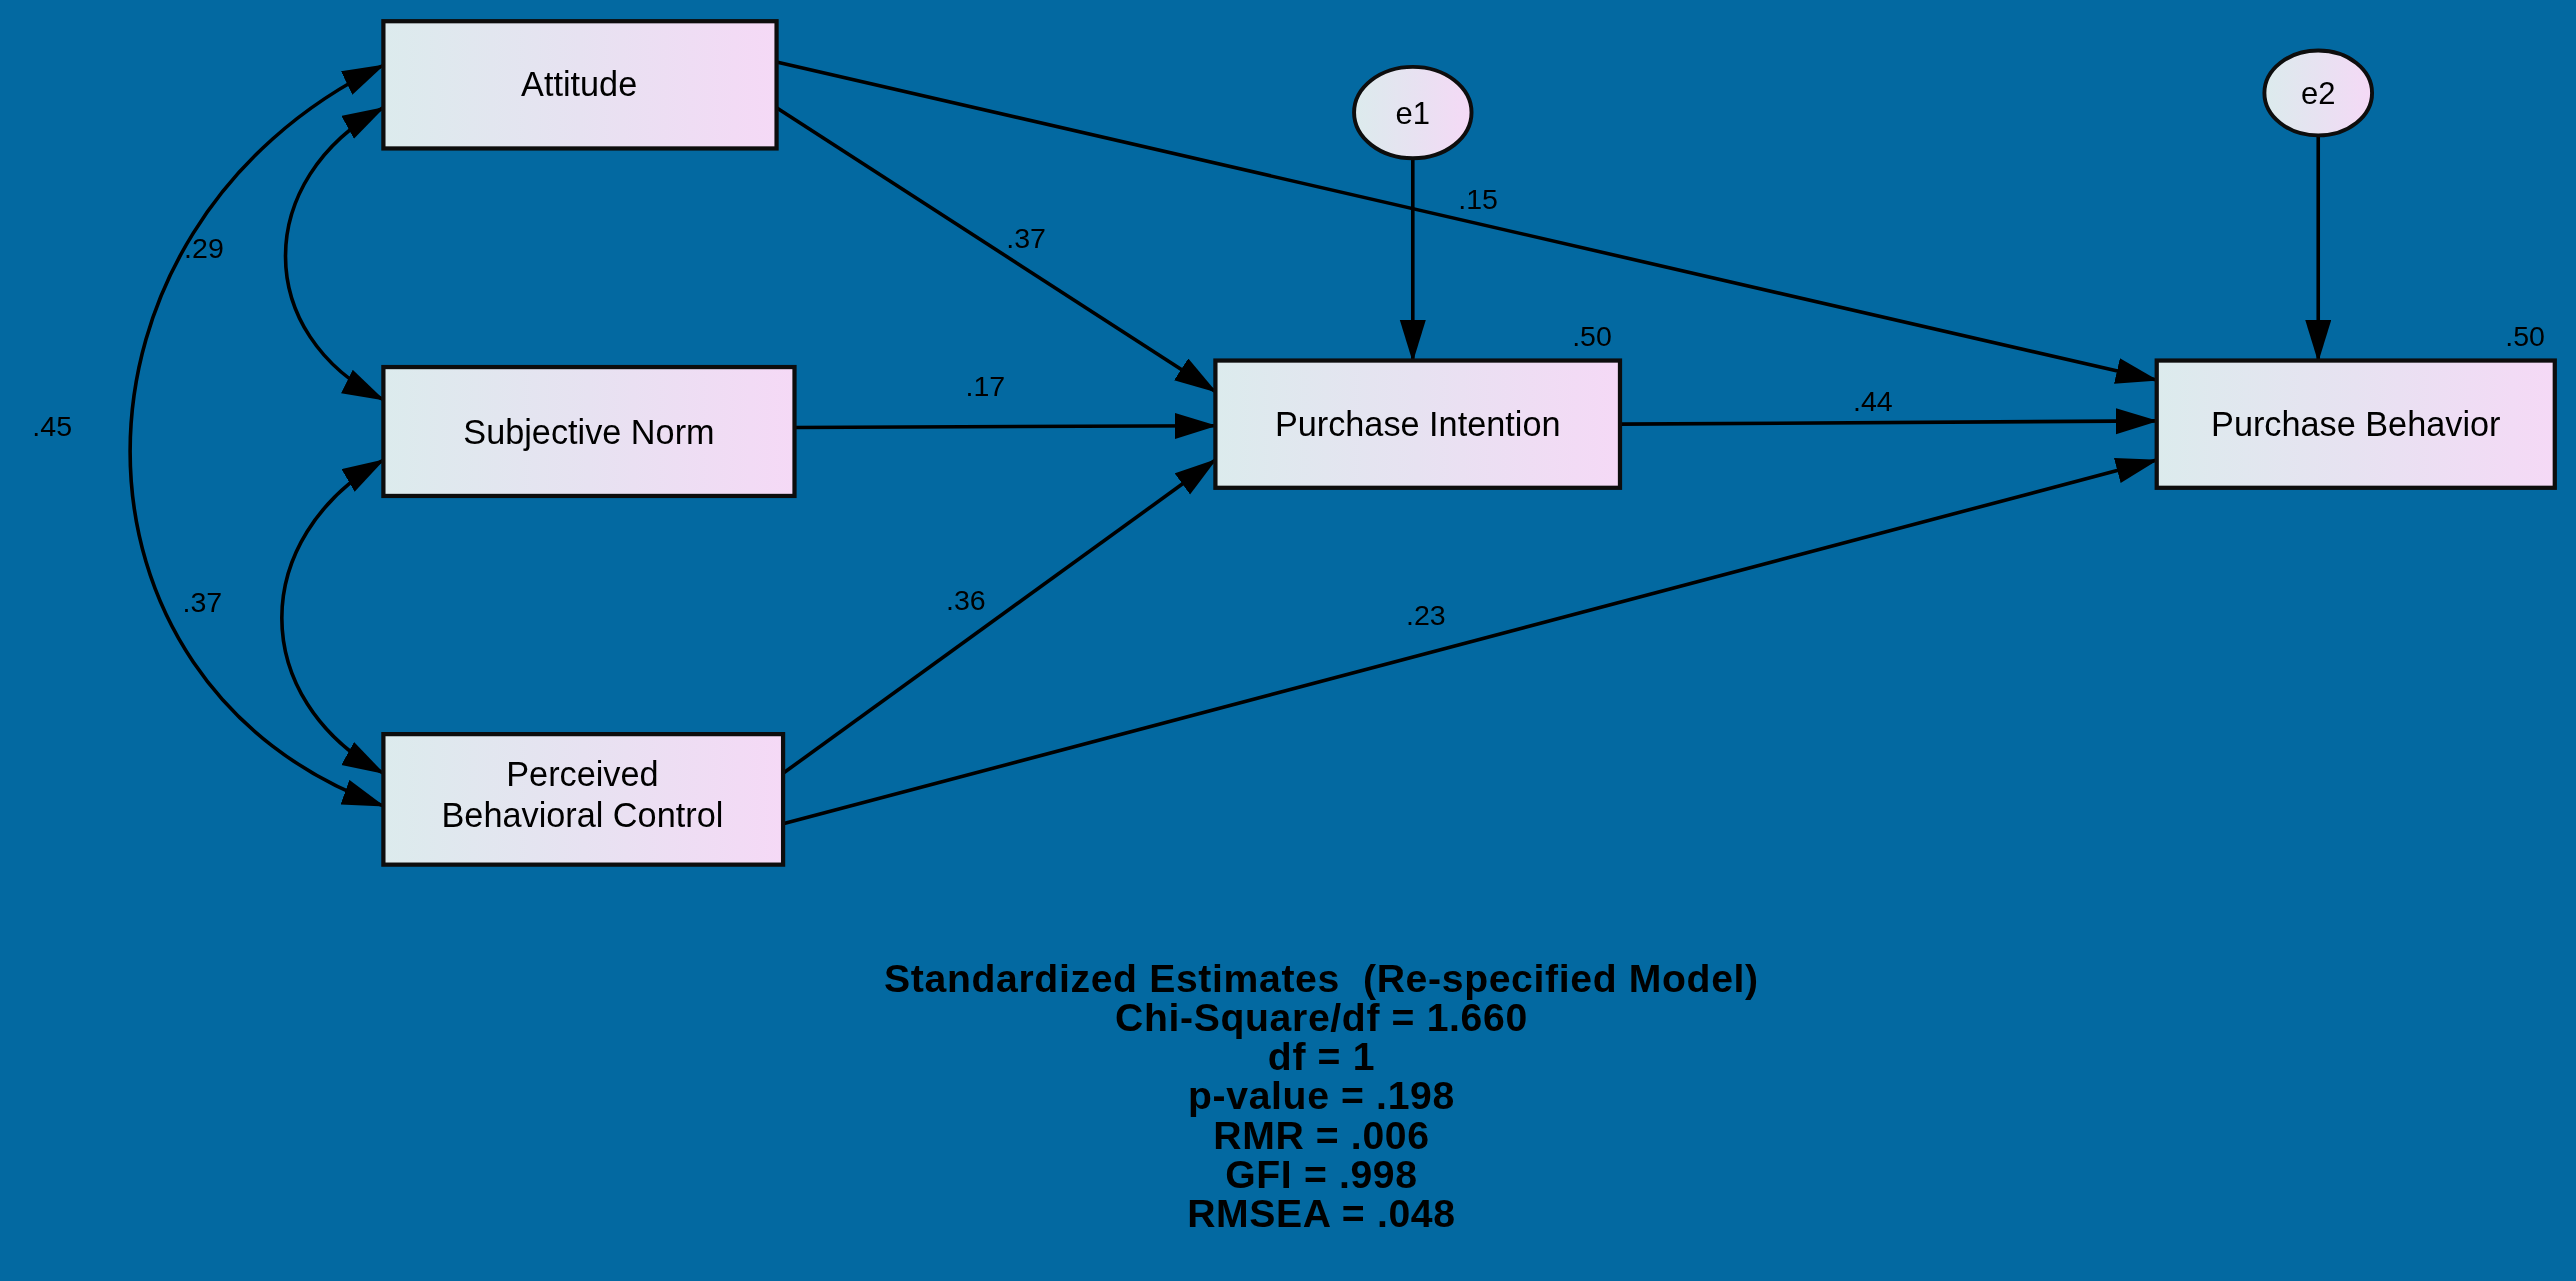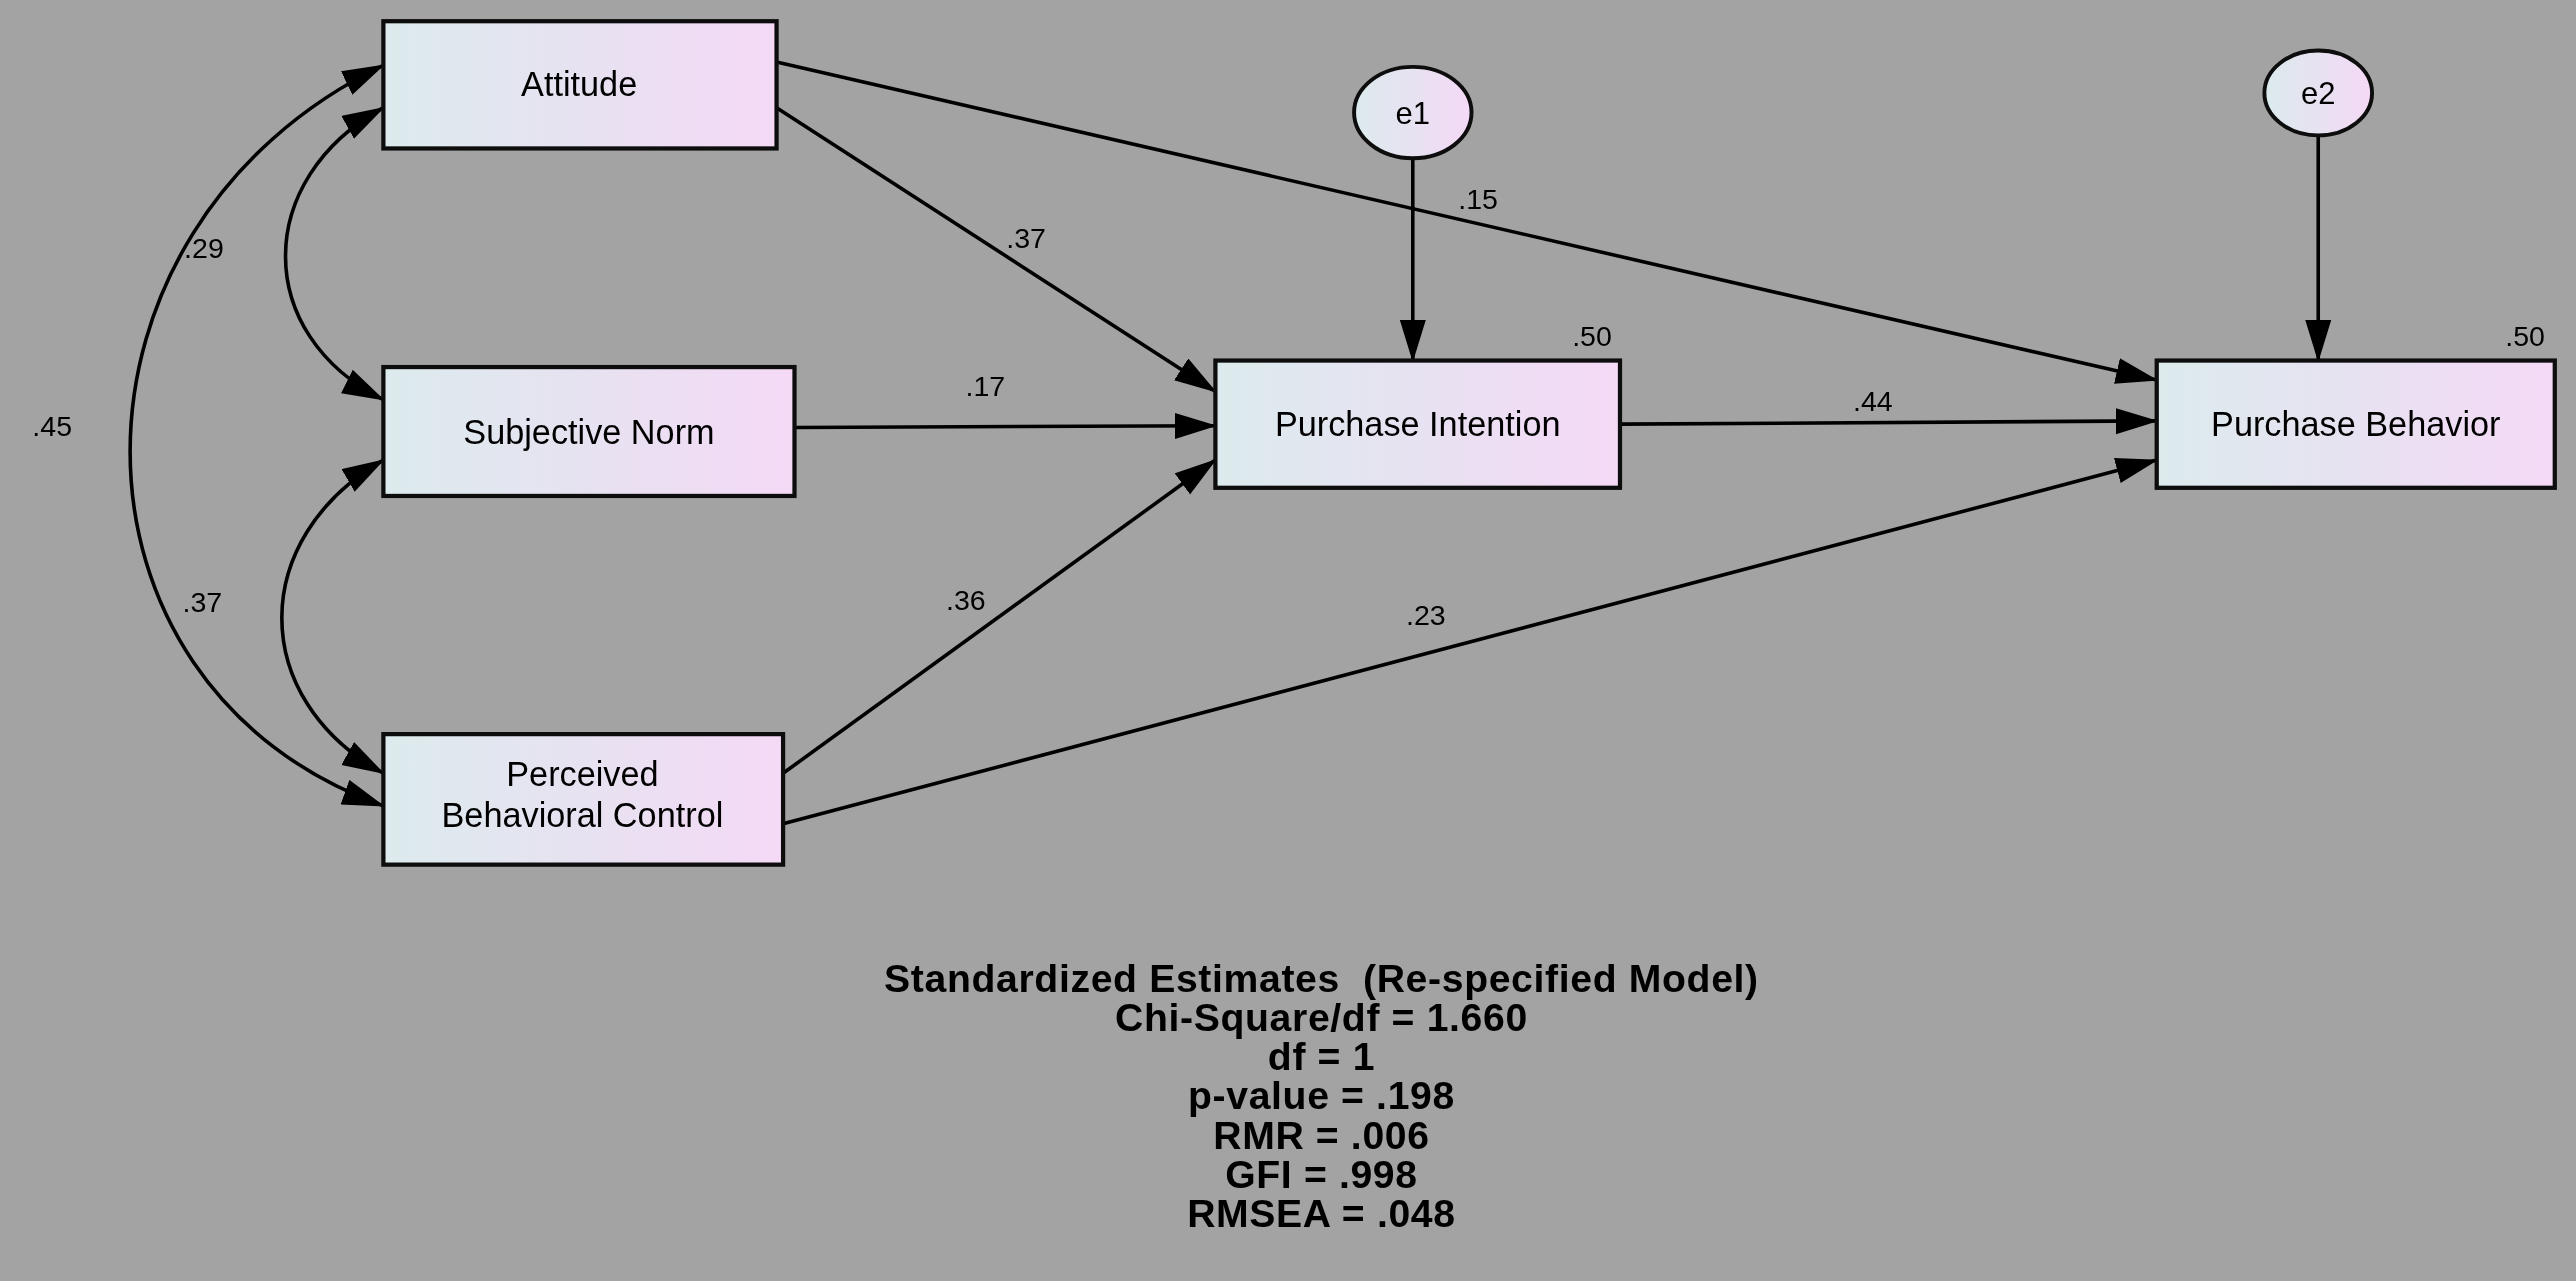--- a/index.html
+++ b/index.html
@@ -4,21 +4,21 @@
 <style>
   html, body {
     margin: 0;
     padding: 0;
     background: #ffffff;
     font-family: "Liberation Sans", "DejaVu Sans", sans-serif;
   }
   .canvas {
     width: 100%;
     max-width: 2576px;
-    background: #a3a3a3;
+    background: #0369a1;
     text-decoration: underline;
   }
   svg { display: block; width: 100%; height: auto; }
 
   .node-box {
     fill: url(#nodeGradient);
     stroke: #0d0d0d;
     stroke-width: 2.6;
   }
   .error-ellipse {

